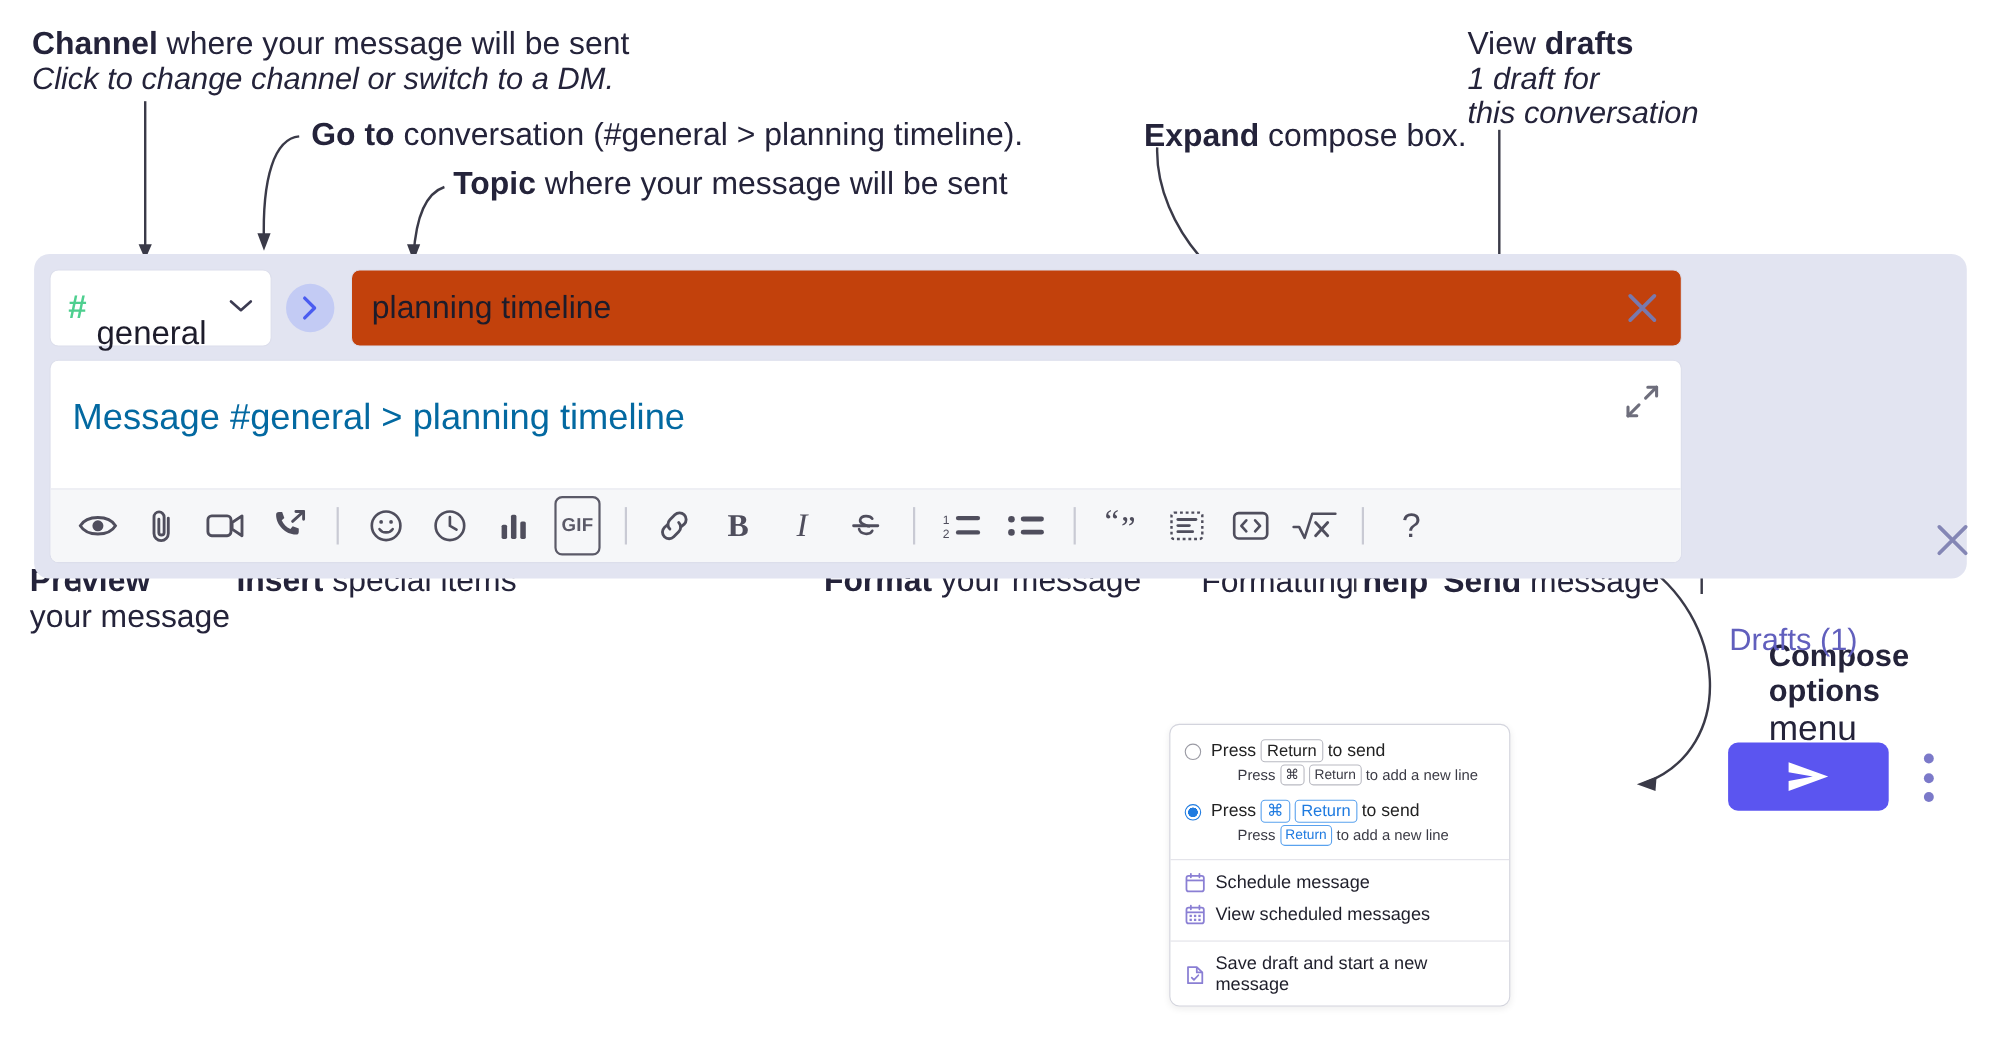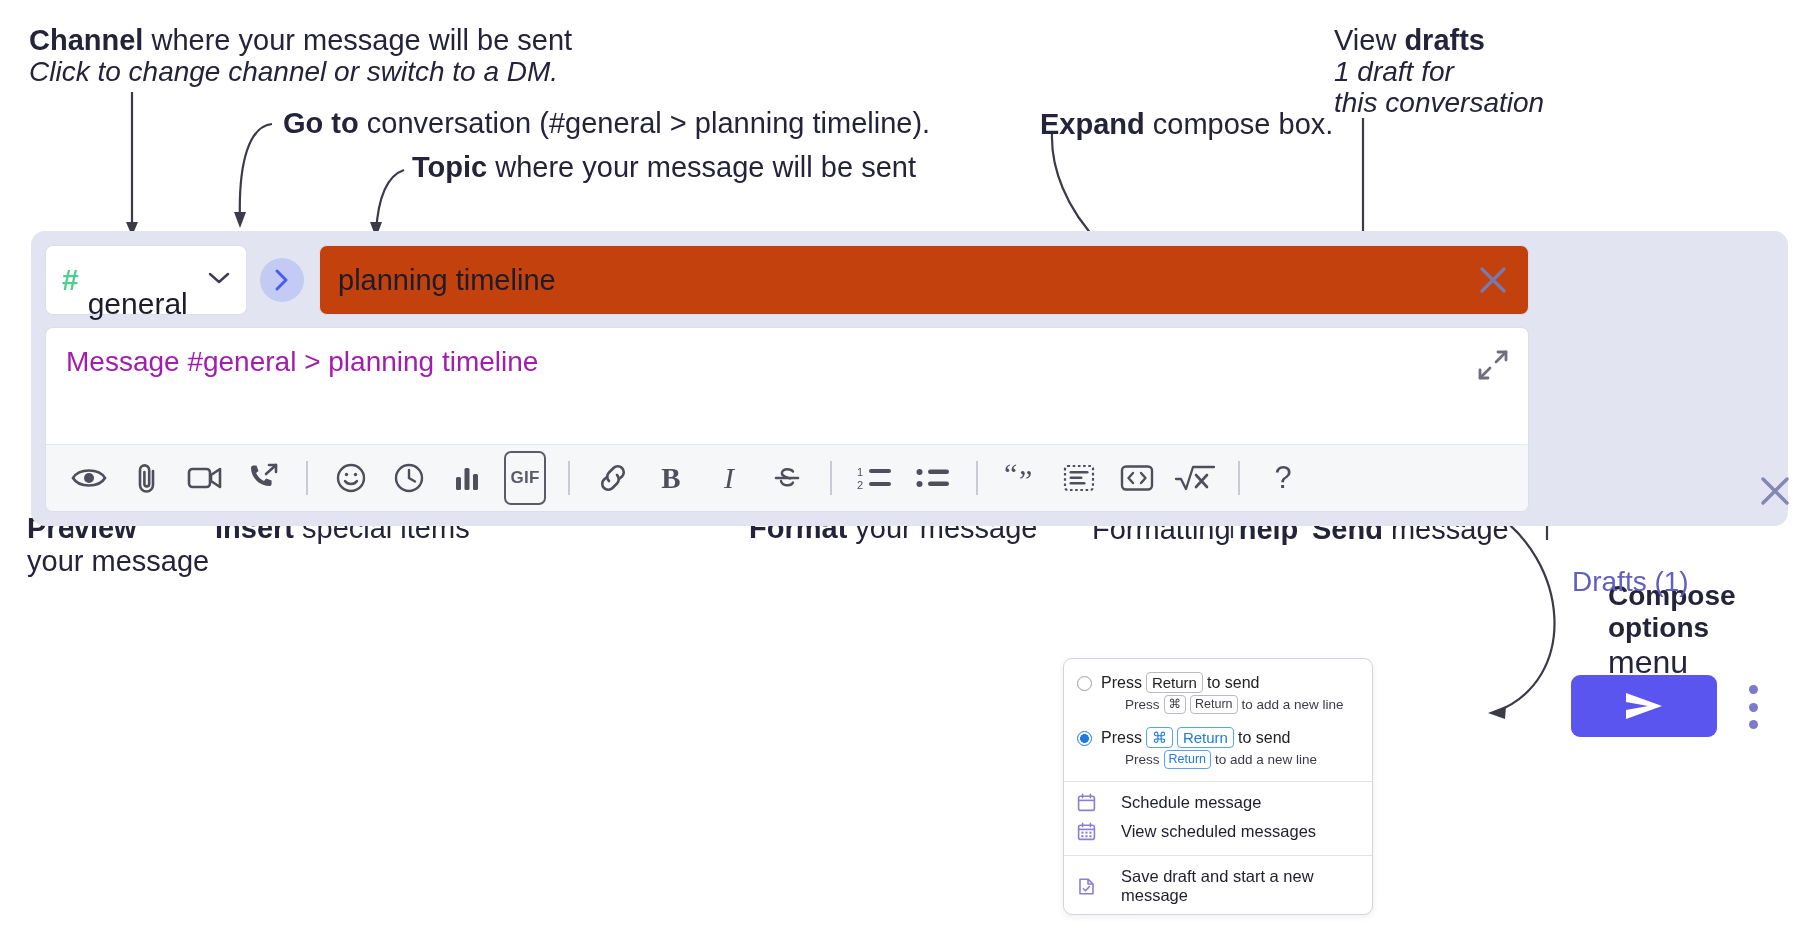--- a/index.html
+++ b/index.html
@@ -60,22 +60,22 @@
   .topic-text { font-size: 29px; color: #1d1c2b; }
   .topic-clear { margin-left: auto; cursor: pointer; display: flex; }
 
   .msgbox {
     position: absolute; left: 0; top: 82px;
     width: 1484px; height: 185px;
     background: #fff; border: 1px solid #dcdeeb; border-radius: 8px;
     overflow: hidden;
   }
   .msg-placeholder {
-    position: absolute; left: 20px; top: 18px;
-    font-size: 28px; color: #a21caf;
+    position: absolute; left: 20px; top: 32px;
+    font-size: 33px; color: #0369a1;
   }
   .expand-btn {
     position: absolute; right: 18px; top: 20px;
     cursor: pointer; display: flex;
   }
   .toolbar {
     position: absolute; left: 0; right: 0; bottom: 0;
     height: 67px; background: #f6f7f9; border-top: 1px solid #e6e8ef;
     display: flex; align-items: center; padding-left: 14px; gap: 0;
   }
@@ -133,21 +133,21 @@
   .mtext { font-size: 16px; color: #222; display: flex; align-items: center; gap: 4px; flex-wrap: nowrap; }
   .msub { font-size: 13.5px; color: #3b3b45; display: flex; align-items: center; gap: 4px; padding-left: 24px; margin-top: 2px; }
   .key {
     border: 1px solid #b9bac2; border-radius: 4px; background: #fff;
     padding: 0 5px; font-size: 15px; line-height: 19px; display: inline-block;
   }
   .key.sm { font-size: 12.5px; line-height: 17px; padding: 0 4px; }
   .key.blue { border-color: #5aa2ee; color: #1f7be0; }
   .mdiv { height: 1px; background: #e2e2e8; margin: 9px 0 6px 0; }
   .mitem {
-    display: flex; align-items: center; gap: 25px;
+    display: flex; align-items: center; gap: 9px;
     padding: 5px 12px 5px 13px; font-size: 16.5px; color: #1f1f2b; cursor: pointer;
   }
   .mitem svg { flex: none; display: block; }
 
   svg { overflow: visible; }
   .leader { position: absolute; left: 0; top: 0; pointer-events: none; }
 </style>
 </head>
 <body>
 

